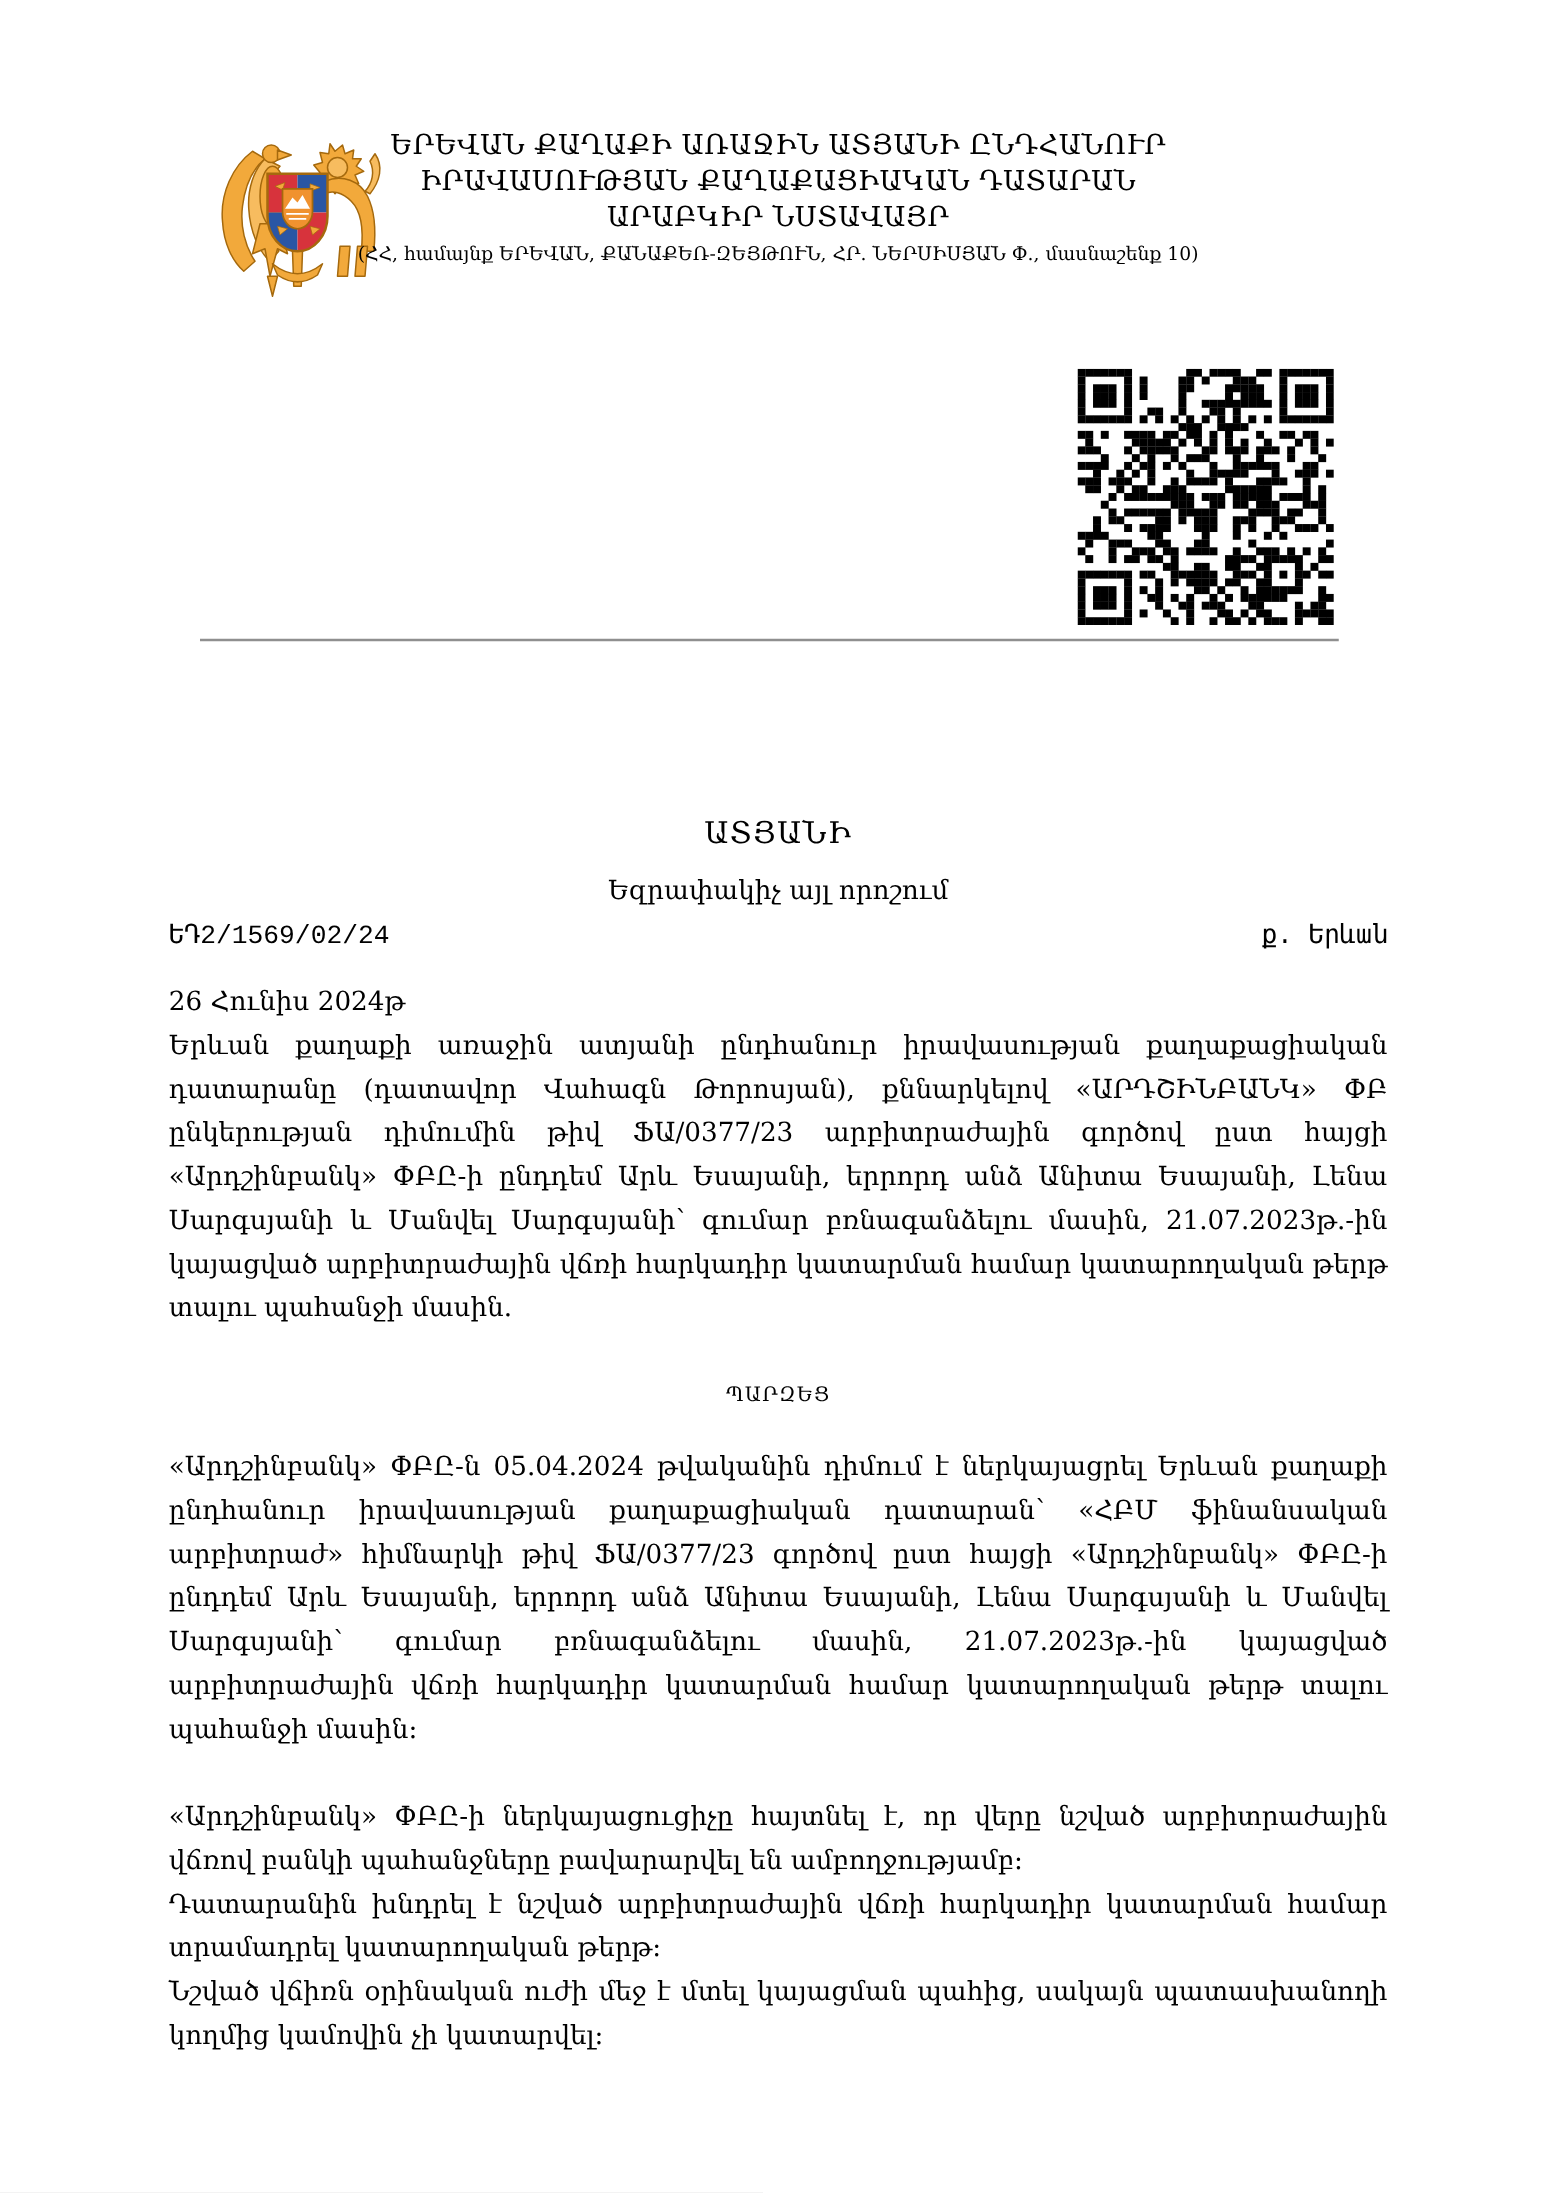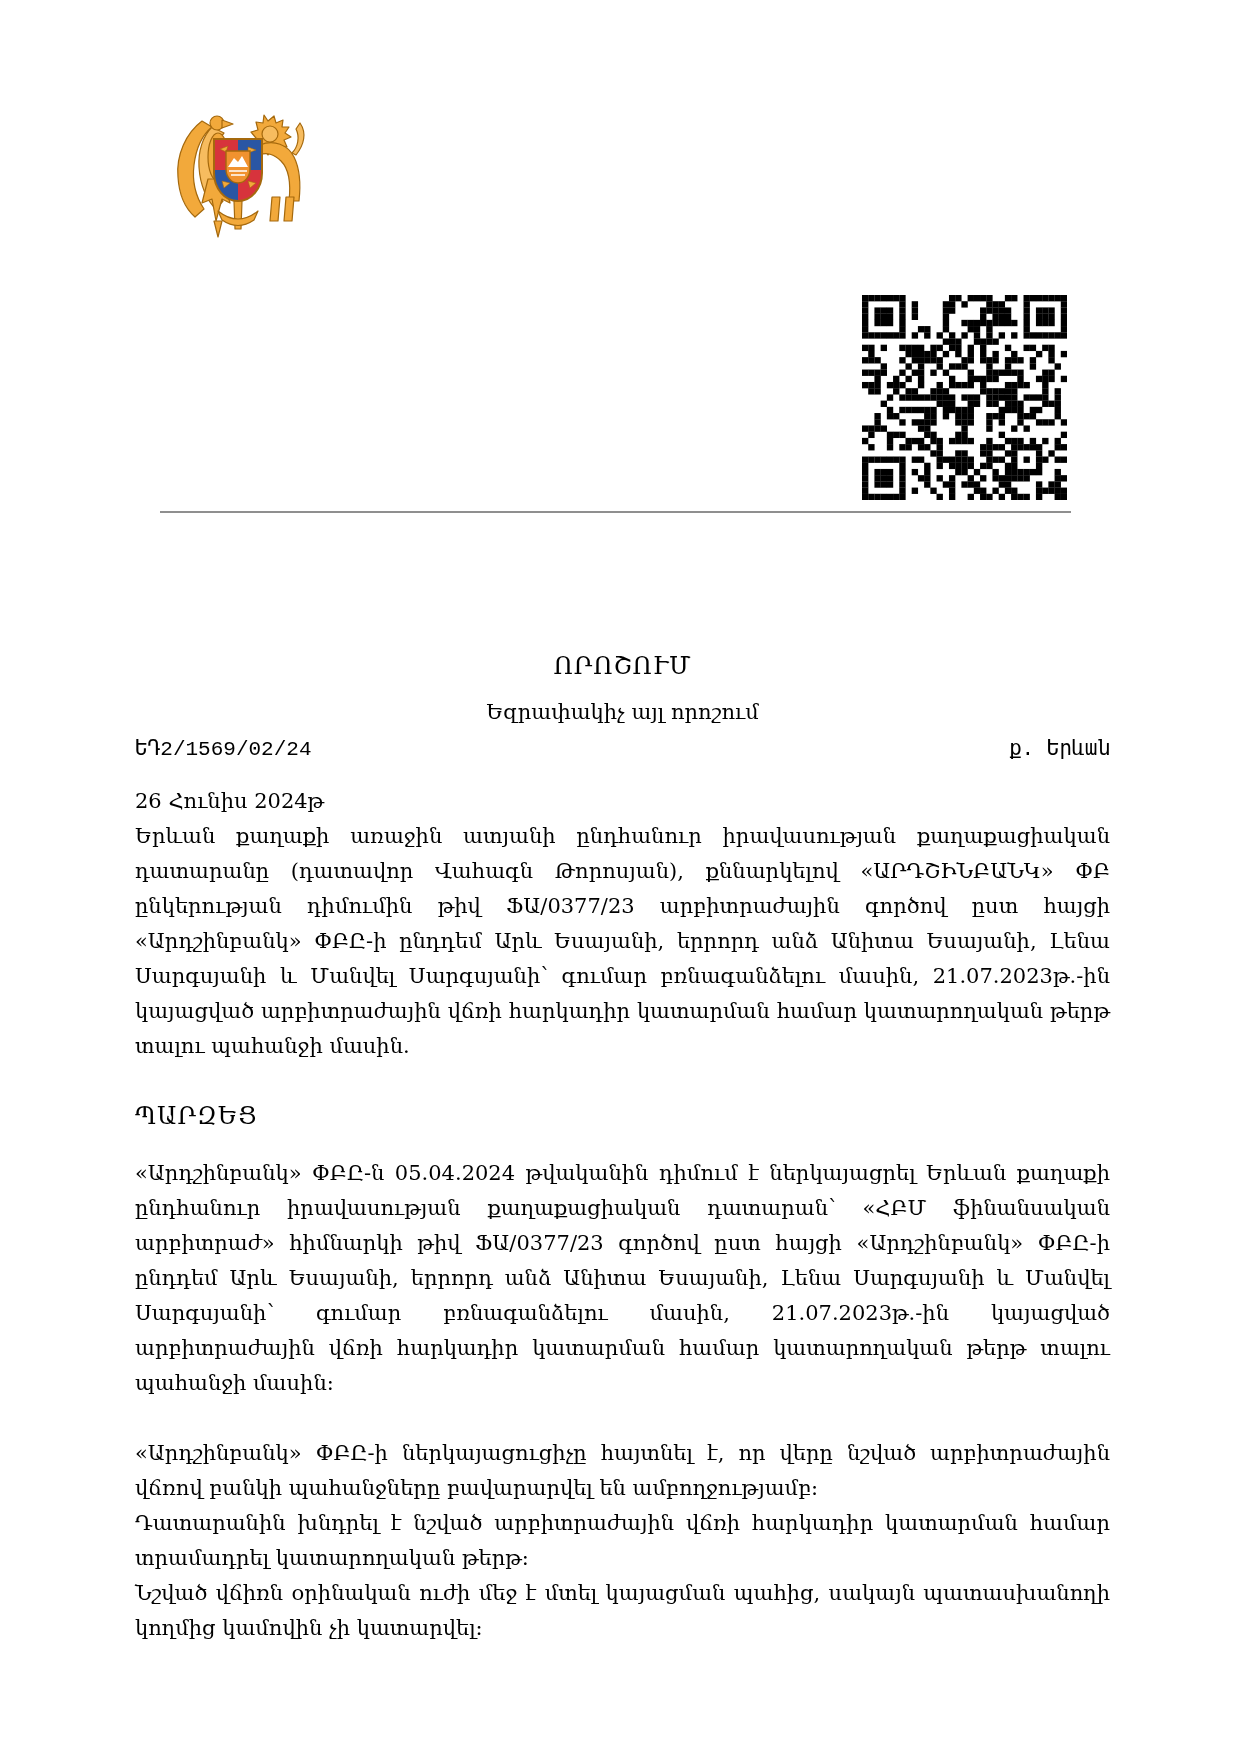--- a/index.html
+++ b/index.html
@@ -21,21 +21,21 @@
   .qr{position:absolute;top:295px;left:862px;width:205px;height:205px;}
   
   .rule{position:absolute;top:511px;left:160px;width:911px;border:none;margin:0;border-top:2px solid #8f8f8f;}
   
   .main{position:absolute;top:650px;left:135px;width:975px;font-size:21px;line-height:35px;}
   .doc-title{text-align:center;font-size:24px;line-height:32px;letter-spacing:1px;}
   .doc-subtitle{text-align:center;font-size:21px;line-height:32px;margin-top:14px;}
   .meta{display:flex;justify-content:space-between;margin-top:4px;font-family:Liberation Mono, monospace;}
   .date-line{margin-top:17px;}
   .intro{margin:30px 0 0;text-align:justify;}
-  .section-heading{text-align:left;font-size:24px;line-height:32px;letter-spacing:1px;margin:36px 0 24px;}
+  .section-heading{text-align:center;font-size:16px;line-height:32px;letter-spacing:1px;margin:36px 0 24px;}
   .main p{margin:0;text-align:justify;}
   .main p.gap-before{margin-top:35px;}
 </style>
 </head>
 <body>
 
 <div class="page">
 
   <svg class="emblem" viewBox="0 0 140 132" xmlns="http://www.w3.org/2000/svg">
     <g stroke="#A5690D" stroke-width="1.2" stroke-linejoin="round">
@@ -77,20 +77,26 @@
       <rect x="46" y="61" width="24" height="31" fill="#2A56A4"></rect>
       <rect x="70" y="61" width="24" height="31" fill="#D7333C"></rect>
       <path d="M52 40 l8 -3 l-2 6 Z M80 38 l8 3 l-8 3 Z M54 72 l8 2 l-6 5 Z M80 72 l8 2 l-6 5 Z" fill="#F2A93B" stroke="#A5690D" stroke-width="0.6"></path>
     </g>
     <use href="#shieldPath" fill="none" stroke="#A5690D" stroke-width="2"></use>
     <path d="M58 42 H82 V60 A12 14 0 0 1 70 74 A12 14 0 0 1 58 60 Z" fill="#F0922F" stroke="#A5690D" stroke-width="1.4"></path>
     <path d="M60 58 L66 49 L70 53 L74 47 L80 58 Z" fill="#ffffff" stroke="none"></path>
     <path d="M61 62 h18 M63 66 h14" stroke="#ffffff" stroke-width="1.4" fill="none"></path>
   </svg>
 
+  <div class="letterhead">
+    <div class="lh-line">ԵՐԵՎԱՆ ՔԱՂԱՔԻ ԱՌԱՋԻՆ ԱՏՅԱՆԻ ԸՆԴՀԱՆՈՒՐ</div>
+    <div class="lh-line">ԻՐԱՎԱՍՈՒԹՅԱՆ ՔԱՂԱՔԱՑԻԱԿԱՆ ԴԱՏԱՐԱՆ</div>
+    <div class="lh-line">ԱՐԱԲԿԻՐ ՆՍՏԱՎԱՅՐ</div>
+    <div class="lh-address">(ՀՀ, համայնք ԵՐԵՎԱՆ, ՔԱՆԱՔԵՌ-ԶԵՅԹՈՒՆ, ՀՐ. ՆԵՐՍԻՍՅԱՆ Փ., մասնաշենք 10)</div>
+  </div>
 
   <svg id="qr" class="qr" viewBox="0 0 204.6 204.6" xmlns="http://www.w3.org/2000/svg">
       <g fill="#000">
         <rect x="0.00" y="0.00" width="6.35" height="6.35"></rect>
         <rect x="6.20" y="0.00" width="6.35" height="6.35"></rect>
         <rect x="12.40" y="0.00" width="6.35" height="6.35"></rect>
         <rect x="18.60" y="0.00" width="6.35" height="6.35"></rect>
         <rect x="24.80" y="0.00" width="6.35" height="6.35"></rect>
         <rect x="31.00" y="0.00" width="6.35" height="6.35"></rect>
         <rect x="37.20" y="0.00" width="6.35" height="6.35"></rect>
@@ -621,21 +627,21 @@
         <rect x="161.20" y="198.40" width="6.35" height="6.35"></rect>
         <rect x="173.60" y="198.40" width="6.35" height="6.35"></rect>
         <rect x="192.20" y="198.40" width="6.35" height="6.35"></rect>
         <rect x="198.40" y="198.40" width="6.35" height="6.35"></rect>
       </g>
     </svg>
 
   <hr class="rule">
 
   <div class="main">
-    <div class="doc-title">ՈՐՈՇՈՒՄ</div>
+    <div class="doc-title">ԱՏՅԱՆԻ</div>
     <div class="doc-subtitle">Եզրափակիչ այլ որոշում</div>
     <div class="meta">
       <span>ԵԴ2/1569/02/24</span>
       <span>ք. Երևան</span>
     </div>
     <div class="date-line">26 Հունիս 2024թ</div>
 
     <p class="intro">Երևան քաղաքի առաջին ատյանի ընդհանուր իրավասության քաղաքացիական դատարանը (դատավոր Վահագն Թորոսյան), քննարկելով «ԱՐԴՇԻՆԲԱՆԿ» ՓԲ ընկերության դիմումին թիվ ՖԱ/0377/23 արբիտրաժային գործով ըստ հայցի «Արդշինբանկ» ՓԲԸ-ի ընդդեմ Արև Եսայանի, երրորդ անձ Անիտա Եսայանի, Լենա Սարգսյանի և Մանվել Սարգսյանի՝ գումար բռնագանձելու մասին, 21.07.2023թ.-ին կայացված արբիտրաժային վճռի հարկադիր կատարման համար կատարողական թերթ տալու պահանջի մասին.</p>
 
     <div class="section-heading">ՊԱՐԶԵՑ</div>

